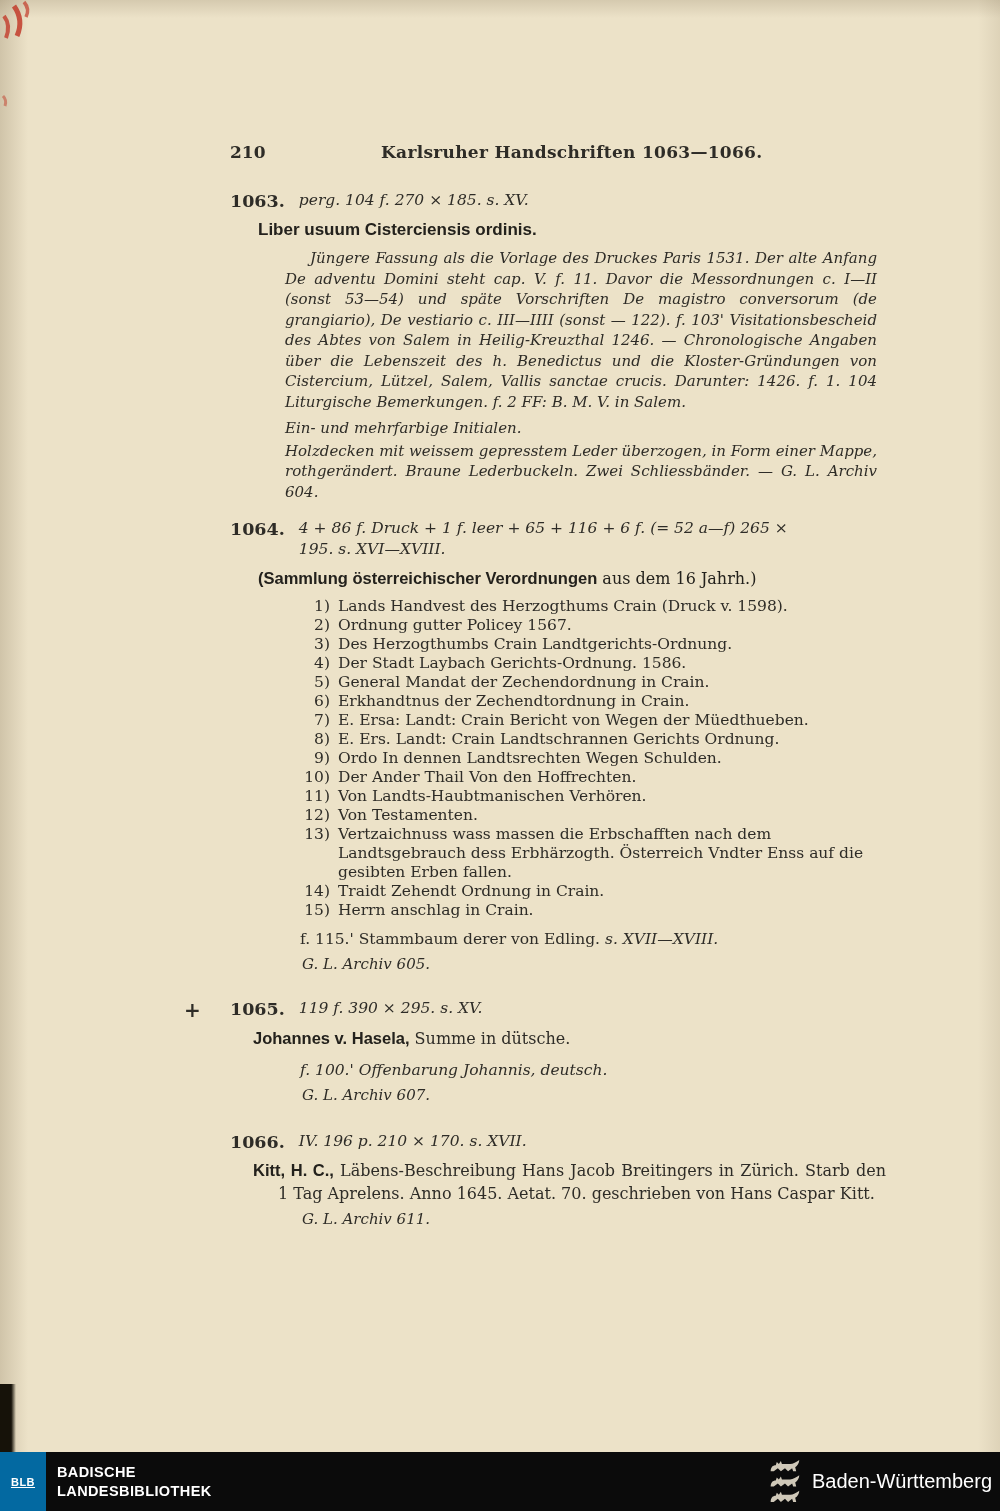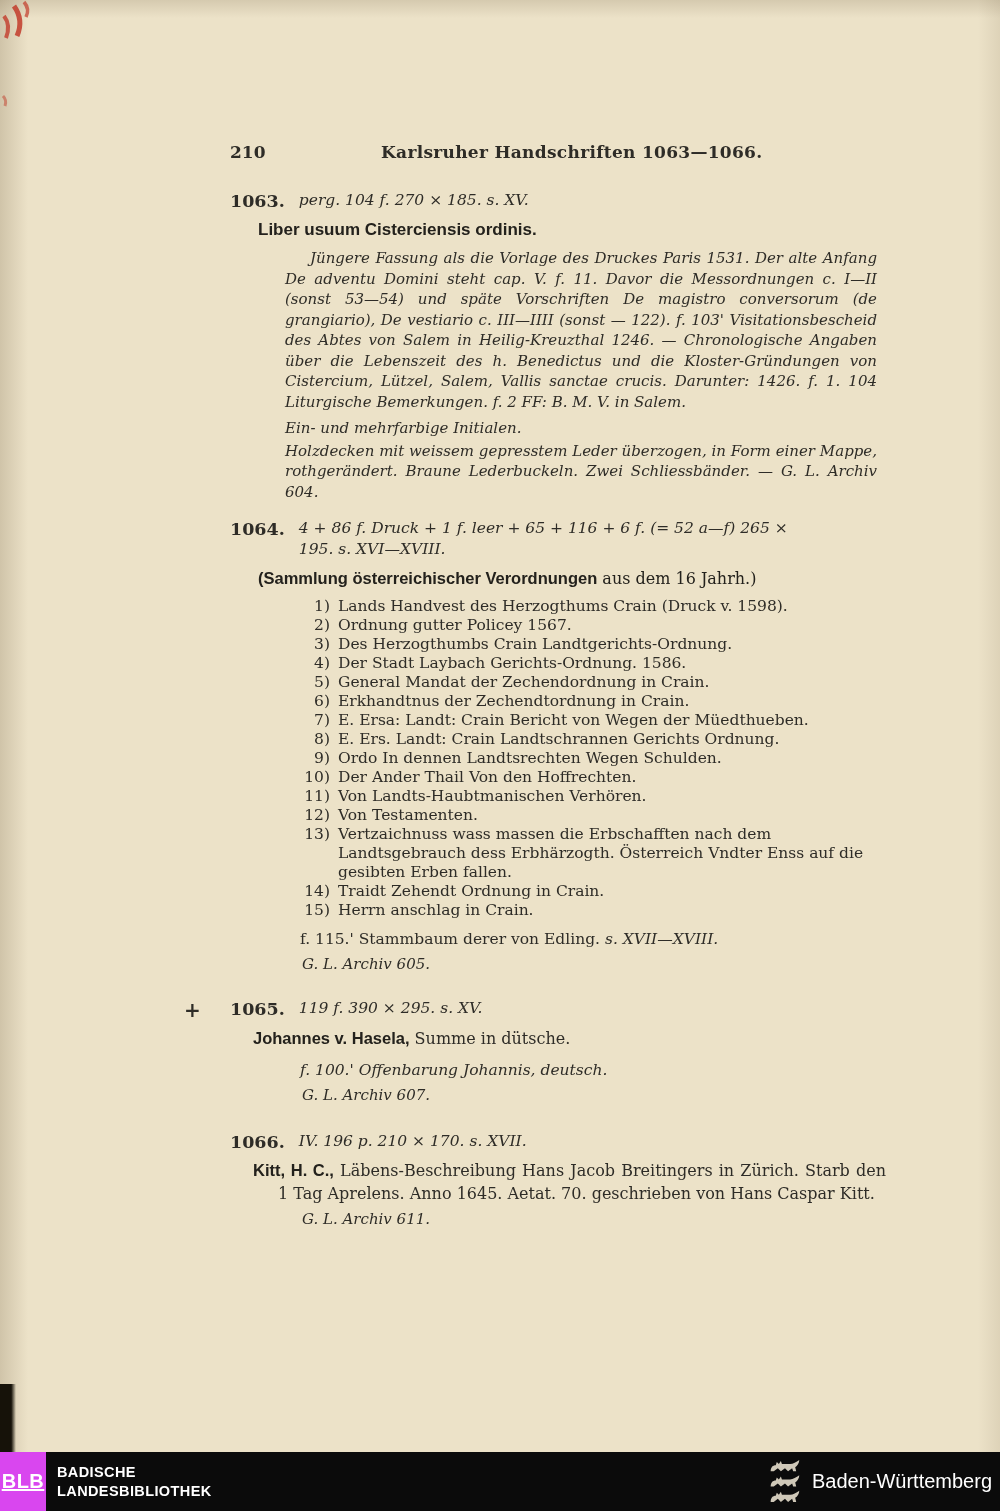--- a/index.html
+++ b/index.html
@@ -94,23 +94,23 @@
 
   
   .footer-bar {
     position: absolute; left: 0; bottom: 0; width: 1000px; height: 59px;
     background: #0b0b0b; color: #fff; z-index: 10;
     display: flex; align-items: center; justify-content: space-between;
     font-family: "Liberation Sans", "DejaVu Sans", sans-serif;
   }
   .footer-left { display: flex; align-items: stretch; height: 100%; }
   .blb-logo {
-    width: 46px; background: #d946ef; color: #fff;
+    width: 46px; background: #0369a1; color: #fff;
     display: flex; align-items: center; justify-content: center;
-    font-weight: bold; font-size: 20px; letter-spacing: .5px; text-decoration: underline;
+    font-weight: bold; font-size: 11px; letter-spacing: .5px; text-decoration: underline;
   }
   .lib-name {
     display: flex; flex-direction: column; justify-content: center;
     padding-left: 11px; font-weight: bold; font-size: 14.5px;
     line-height: 1.3; letter-spacing: .4px;
   }
   .footer-right { display: flex; align-items: center; gap: 9px; padding-right: 8px; font-size: 20px; }
   .coat-of-arms { display: block; }
 </style>
 </head>

